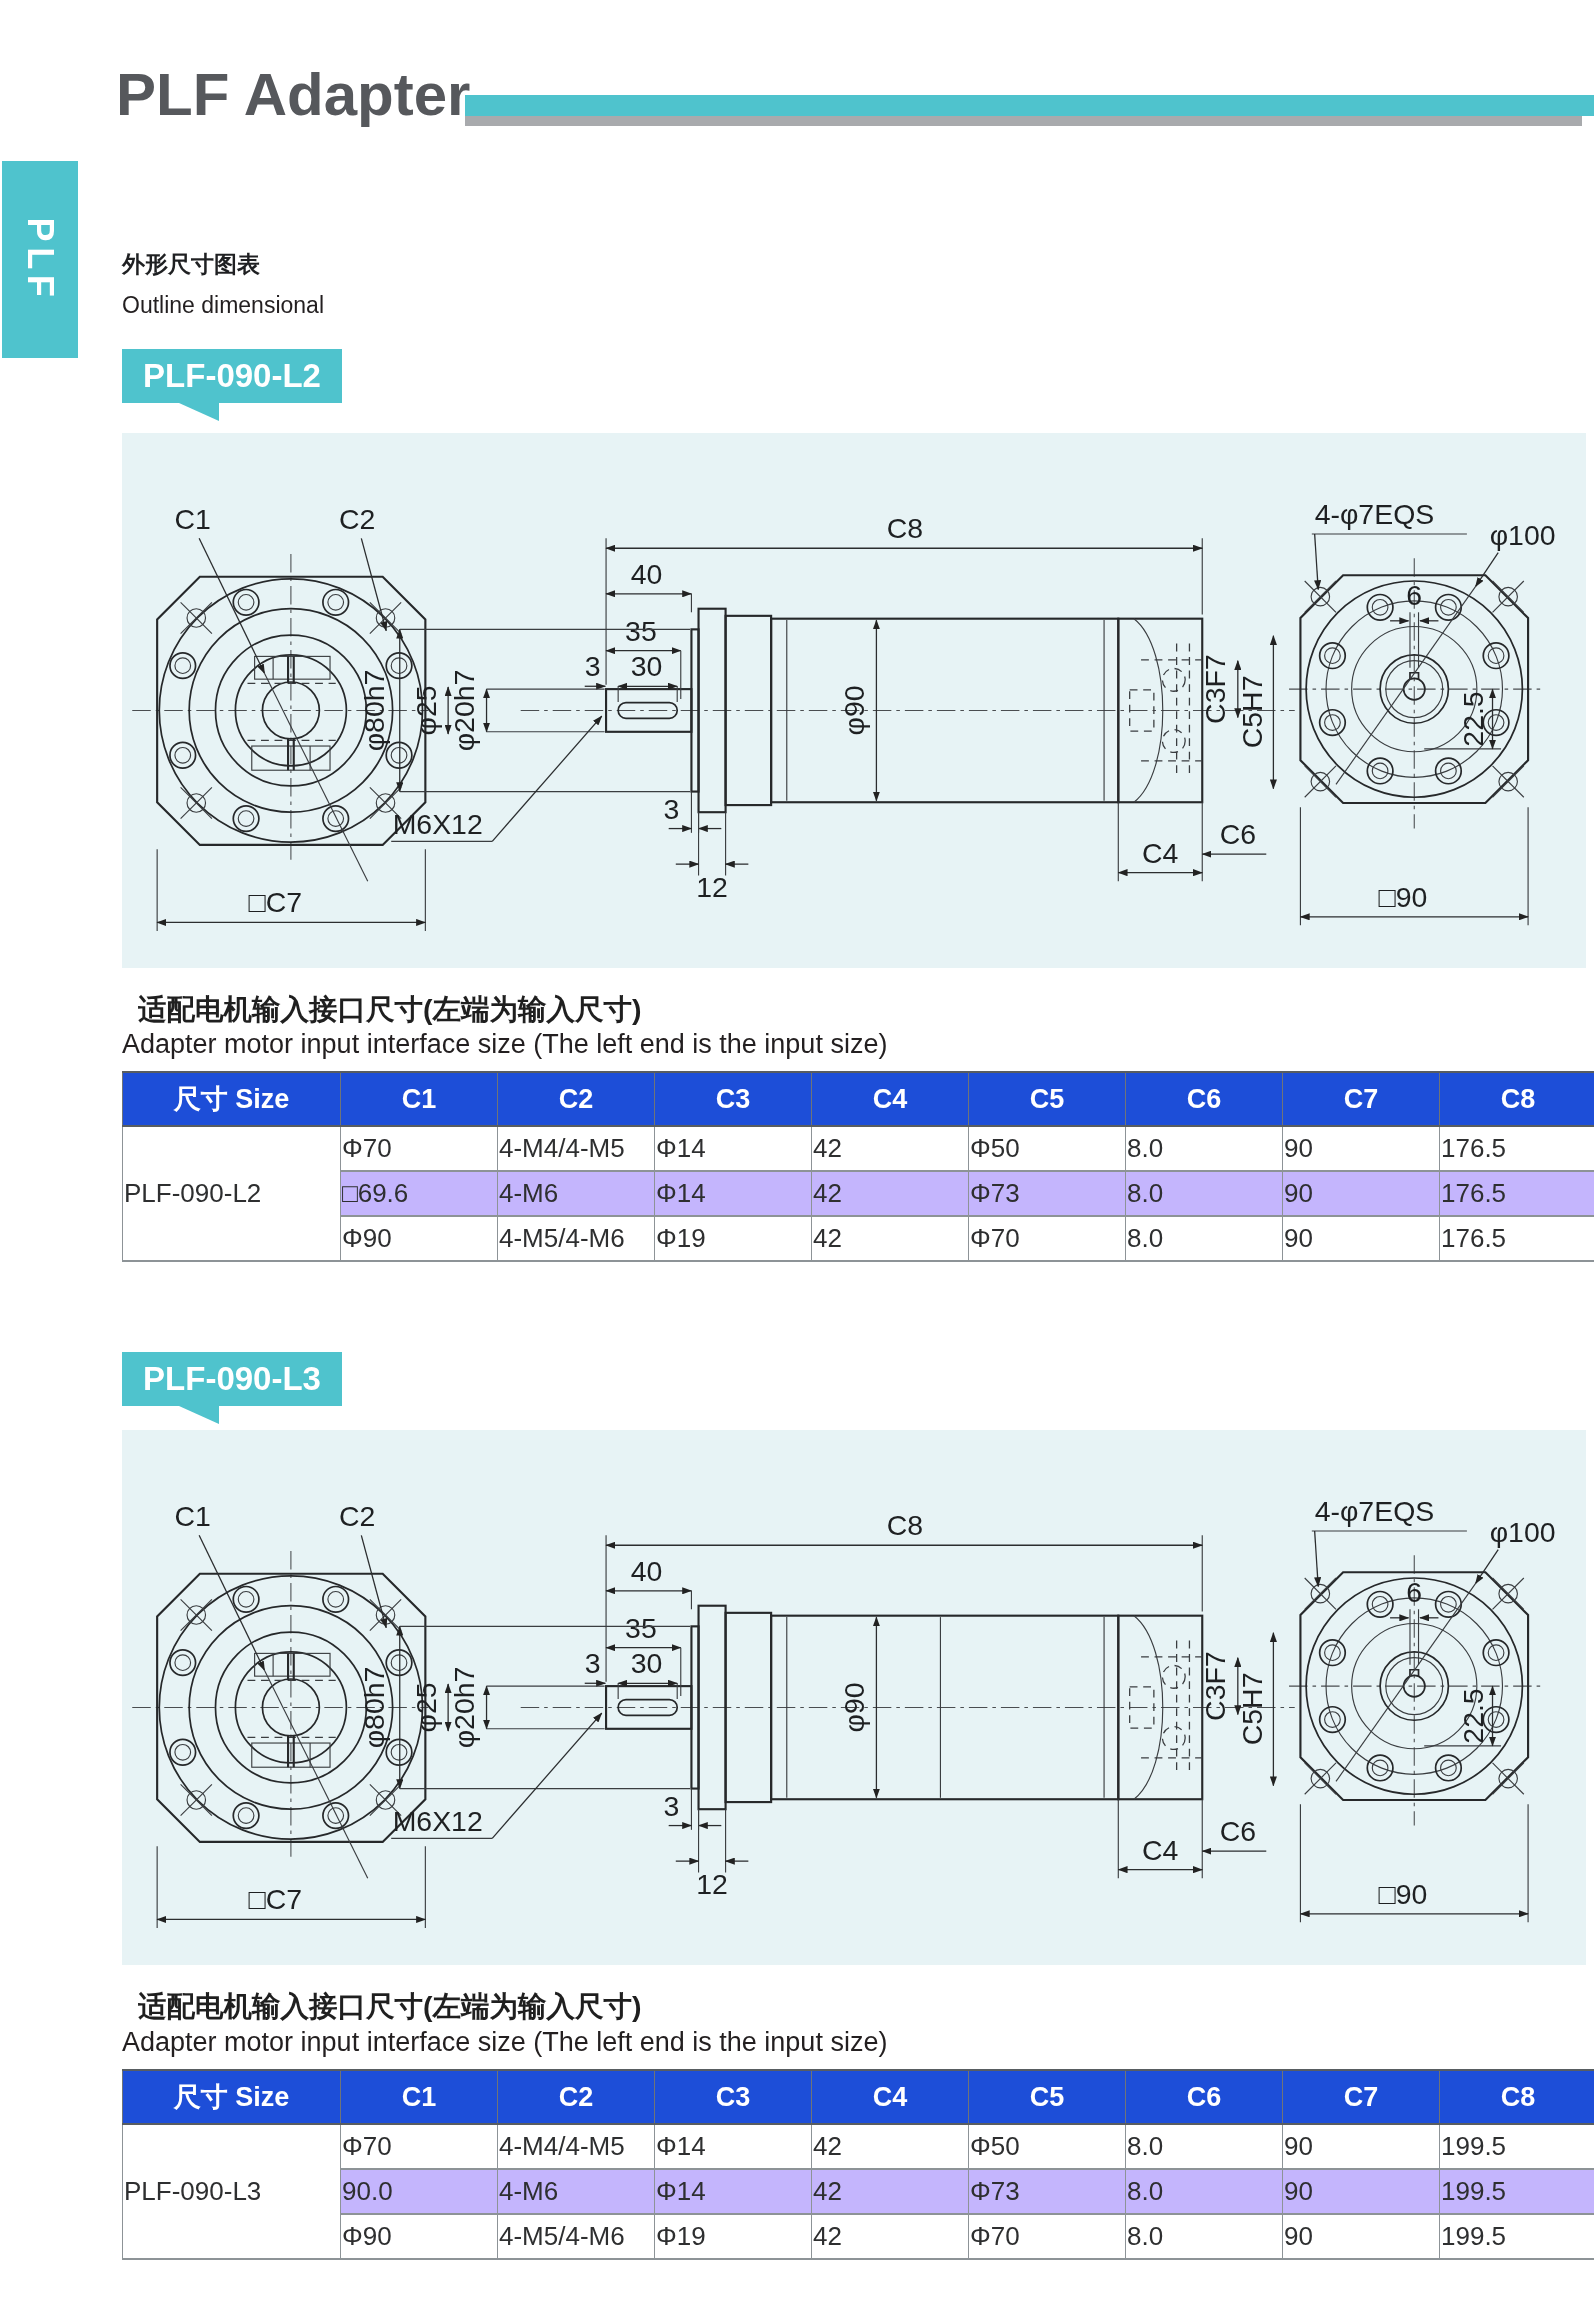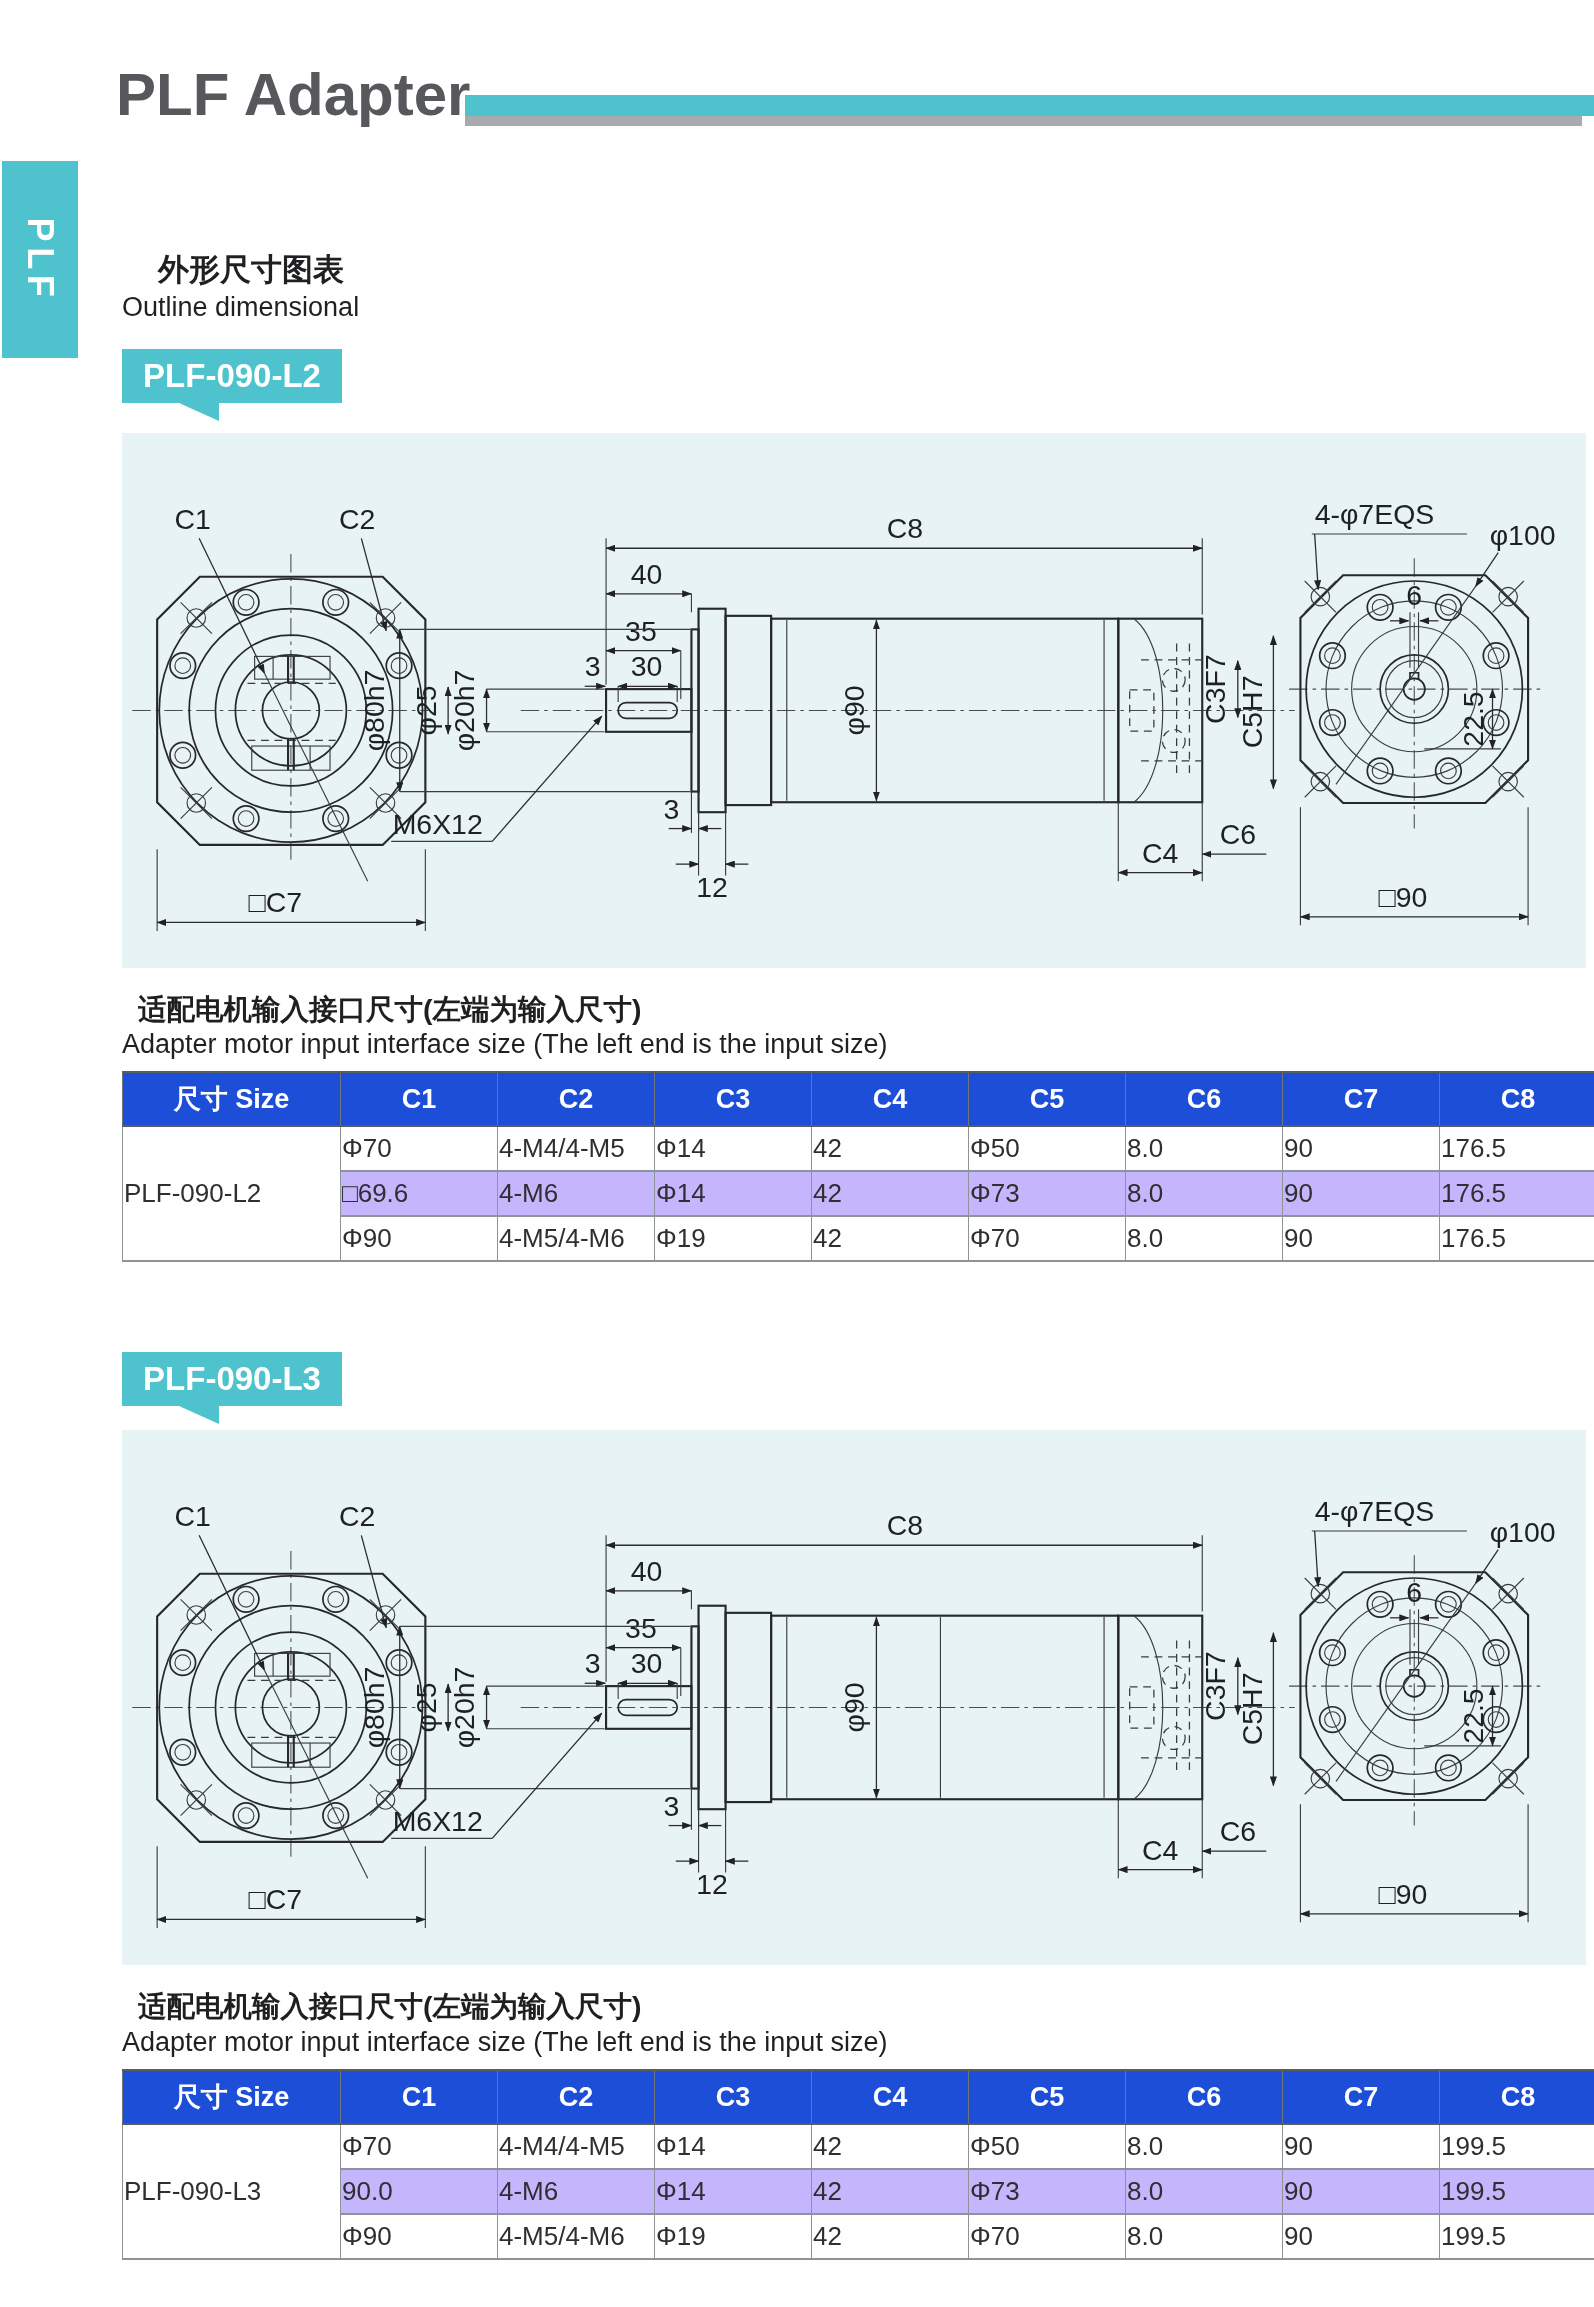--- a/index.html
+++ b/index.html
@@ -6,22 +6,22 @@
   #page{position:relative;width:1594px;height:2307px;background:#fff;overflow:hidden;
         font-family:"Liberation Sans","DejaVu Sans",sans-serif;}
   .abs{position:absolute;}
   
   #page-title{left:116px;top:65px;font-size:60px;font-weight:bold;color:#56585c;letter-spacing:0;line-height:1;}
   #bar-teal{left:465px;top:95px;width:1129px;height:20.6px;background:#4fc3cd;}
   #bar-gray{left:465px;top:116px;width:1117px;height:10px;background:#a8aaad;}
   #side-tab{left:2.1px;top:161px;width:76px;height:197px;background:#4fc3cd;}
   #side-tab span{position:absolute;left:50%;top:50%;transform:translate(-50%,-50%) rotate(90deg);
         color:#fff;font-size:36px;font-weight:bold;letter-spacing:5.7px;white-space:nowrap;}
-  .heading-zh{left:122px;top:249px;font-size:31px;font-weight:700;color:#1f2022;margin-left:36px;}
-  .heading-en{left:122px;top:292px;font-size:27px;color:#231f20;}
+  .heading-zh{left:122px;top:249px;font-size:23px;font-weight:700;color:#1f2022;}
+  .heading-en{left:122px;top:292px;font-size:23px;color:#231f20;}
   
   .badge{left:122px;width:220px;height:54px;background:#4fc3cd;color:#fff;
          font-size:33px;font-weight:bold;text-align:center;line-height:54px;}
   .badge .tail{position:absolute;left:57px;top:54px;width:40px;height:18px;background:#4fc3cd;
          clip-path:polygon(0 0,100% 0,100% 100%);}
   
   .draw-area{left:122px;width:1464px;height:535px;background:#e7f3f5;}
   svg.drawing{display:block;}
   .ol{fill:none;stroke:#26282a;stroke-width:3;}
   .ol2{fill:none;stroke:#26282a;stroke-width:2.4;}

